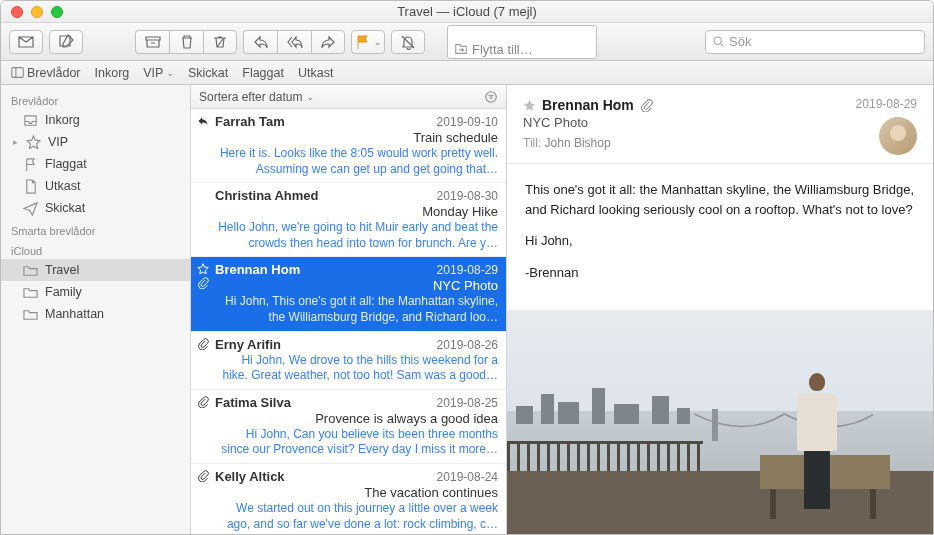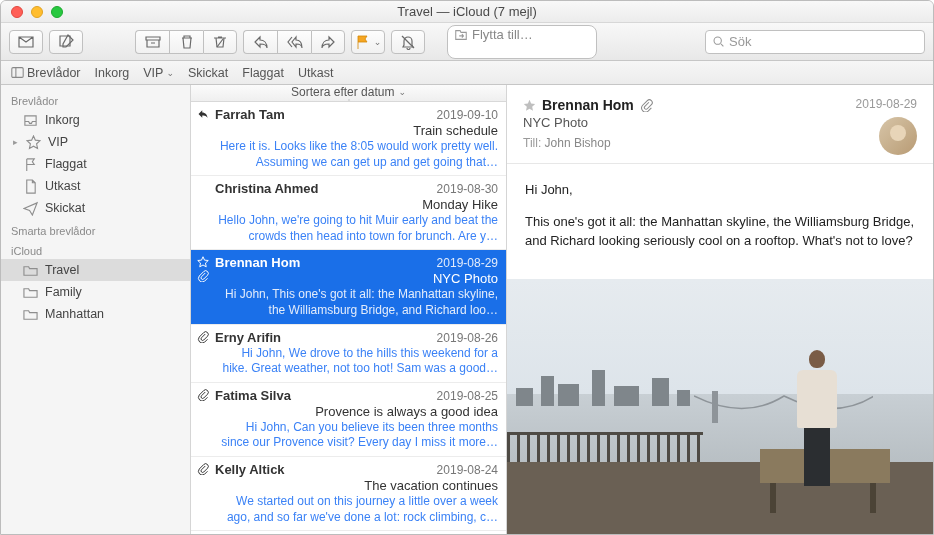--- a/index.html
+++ b/index.html
@@ -16,21 +16,21 @@
   .title { position: absolute; left: 0; right: 0; text-align: center; font-size: 13px; color: #4a4a4a; }
 
   
   .toolbar { height: 38px; background: linear-gradient(#f8f8f8, #e8e8e8); border-bottom: 1px solid #c6c6c6; display: flex; align-items: center; padding: 0 8px; gap: 6px; }
   .tbtn, .tbtn-group .tbtn-seg { height: 24px; min-width: 34px; border: 1px solid #c0c0c0; background: linear-gradient(#fdfdfd,#f1f1f1); border-radius: 4px; display: flex; align-items: center; justify-content: center; color: #555; }
   .tbtn-group { display: flex; }
   .tbtn-group .tbtn-seg { border-radius: 0; border-right-width: 0; }
   .tbtn-group .tbtn-seg:first-child { border-top-left-radius: 4px; border-bottom-left-radius: 4px; }
   .tbtn-group .tbtn-seg:last-child { border-top-right-radius: 4px; border-bottom-right-radius: 4px; border-right-width: 1px; }
   .flag-drop { display:flex; align-items:center; gap:3px; color:#f5a623; }
-  .move-field { height: 24px; width: 150px; border: 1px solid #c0c0c0; background: #fff; border-radius: 8px; display:flex; align-items:flex-end; color:#888; padding:16px 6px; gap:4px; }
+  .move-field { height: 24px; width: 150px; border: 1px solid #c0c0c0; background: #fff; border-radius: 3px; display:flex; align-items:flex-start; color:#888; padding:16px 6px; gap:4px; }
   .search-field { height: 24px; flex: 1; border: 1px solid #c0c0c0; background: #fff; border-radius: 4px; display: flex; align-items: center; color:#999; padding: 0 6px; gap:4px; margin-left: auto; max-width: 220px; }
   .gap { width: 10px; }
   .gap-lg { width: 40px; }
 
   
   .favbar { height: 24px; background: linear-gradient(#f6f6f6,#ececec); border-bottom: 1px solid #c6c6c6; display: flex; align-items: center; gap: 14px; padding: 0 10px; font-size: 12.5px; color: #555; }
   .favbar .fb { display:flex; align-items:center; gap:3px; cursor: default; }
   .favbar .fb svg { fill:#777; }
 
   
@@ -41,21 +41,21 @@
   .sb-heading { font-size: 11px; color: #8a8a8a; padding: 6px 10px 2px; }
   .sb-item { display: flex; align-items: center; gap: 7px; padding: 2px 10px 2px 22px; height: 22px; color:#444; }
   .sb-item.sel { background: #dcdcdc; }
   .sb-item .disc { width:6px; display:inline-block; }
   .sb-item svg { width:15px; height:15px; fill:#8e8e8e; }
   .sb-vip { padding-left: 12px; }
   .sb-icloud { padding-left: 22px; }
 
   
   .msglist { width: 316px; border-right: 1px solid #d5d5d5; display: flex; flex-direction: column; min-height:0; }
-  .sortbar { height: 17px; background: linear-gradient(#fbfbfb,#efefef); border-bottom: 1px solid #d8d8d8; display: flex; align-items: center; justify-content: space-between; padding: 0 8px; font-size: 12px; color:#555;flex-direction:column; }
+  .sortbar { height: 24px; background: linear-gradient(#fbfbfb,#efefef); border-bottom: 1px solid #d8d8d8; display: flex; align-items: center; justify-content: space-between; padding: 0 8px; font-size: 12px; color:#555; }
   .sortbar .lft { display:flex; align-items:center; gap:4px; }
   .msgs { flex:1; overflow:hidden; }
   .msg { border-bottom: 1px solid #ececec; padding: 5px 8px 5px 24px; position: relative; text-align: right; }
   .msg.selected { background: #1a6fe8; color: #fff; }
   .msg.selected .preview { color: #e3ecfb; }
   .msg .line1 { display:flex; justify-content:space-between; align-items:baseline; }
   .msg .sender { font-weight: 600; font-size: 13px; }
   .msg .date { font-size: 12px; color:#777; }
   .msg.selected .date { color:#e3ecfb; }
   .msg .subject { font-size: 13px; margin-top: 1px; }
@@ -385,22 +385,23 @@
           </div>
         </div>
         <div class="rhdr-right">
           <span class="rdate">2019-08-29</span>
           <div class="avatar">
               <div class="head"></div>
             </div>
         </div>
       </div>
       <div class="rbody">
+        <p>This one's got it all: the Manhattan skyline, the Williamsburg Bridge, and Richard looking seriously cool on a rooftop. What's not to love?</p>
         <p>Hi John,</p>
-        <p>This one's got it all: the Manhattan skyline, the Williamsburg Bridge, and Richard looking seriously cool on a rooftop. What's not to love?</p>
+        <p>-Brennan</p>
       </div>
       <div class="rimg">
         <div class="skyline">
           <div class="bld" style="left:2%;width:4%;height:18px"></div>
           <div class="bld" style="left:8%;width:3%;height:30px"></div>
           <div class="bld" style="left:12%;width:5%;height:22px"></div>
           <div class="bld" style="left:20%;width:3%;height:36px"></div>
           <div class="bld" style="left:25%;width:6%;height:20px"></div>
           <div class="bld" style="left:34%;width:4%;height:28px"></div>
           <div class="bld" style="left:40%;width:3%;height:16px"></div>

